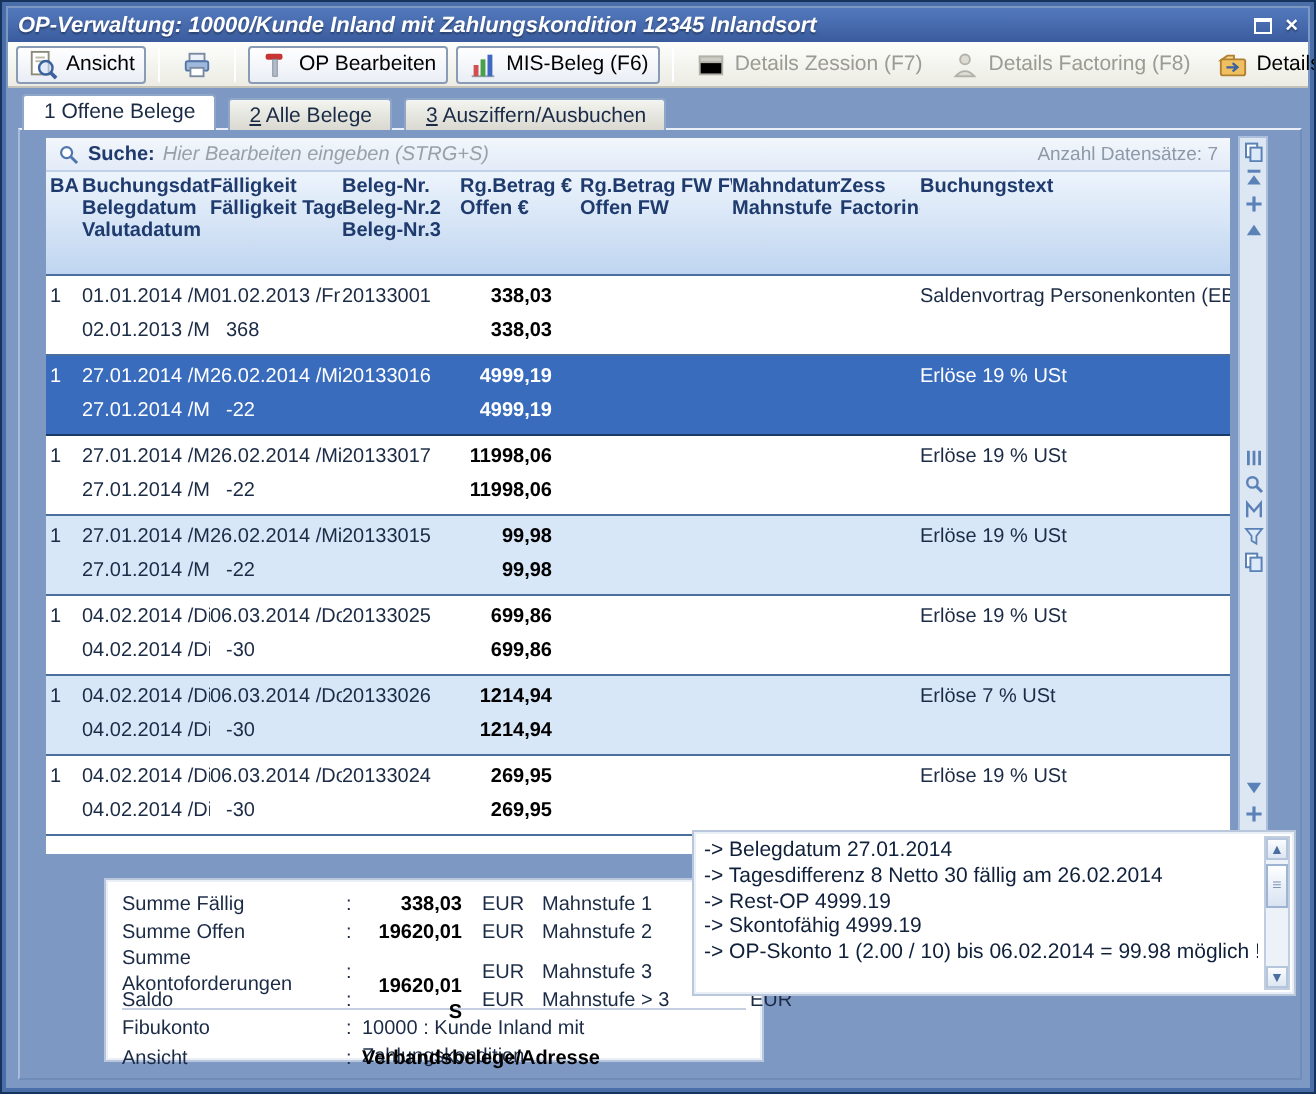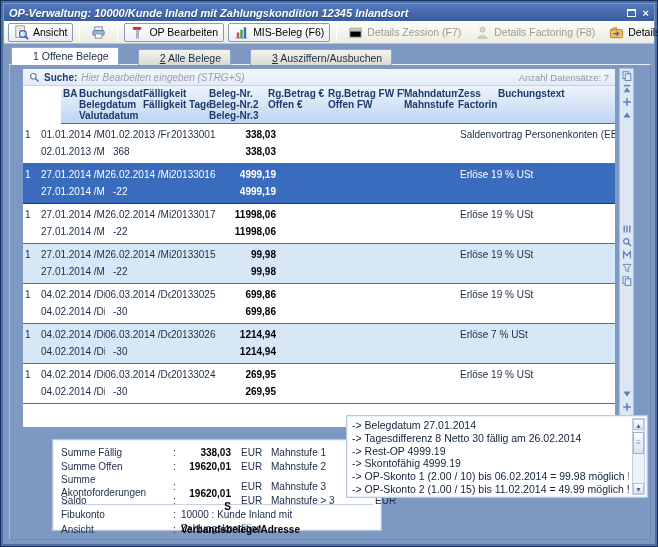--- a/index.html
+++ b/index.html
@@ -36,21 +36,21 @@
     font-size:10.5px; color:#000;
   }
   .tb-btn { display:inline-flex; align-items:center; gap:4px; padding:2px 5px; height:19px; white-space:nowrap; }
   .tb-btn.bordered { border:1px solid #8A9CB5; background:linear-gradient(#FFFFFF,#E9EEF5); border-radius:2px; }
   .tb-btn.disabled { color:#9b9b93; }
   .tb-btn .icon svg { width:15px; height:15px; display:block; }
   .tb-sep { width:1px; height:17px; background:#C0C0B6; border-right:1px solid #FFFFFF; margin:0 2px; }
 
   
   .tabs { position:absolute; left:10px; top:46px; height:18px; display:flex; align-items:flex-end; z-index:3; font-size:10.5px; }
-  .tab { padding:2px 9px 3px 21px; margin-right:19px; border:1px solid #8EA6C8; border-bottom:none;
+  .tab { padding:2px 9px 3px 10px; margin-right:6px; border:1px solid #8EA6C8; border-bottom:none;
          background:linear-gradient(#F4F4F0,#D9D9D1); color:#1b2b45; border-radius:2px 2px 0 0; height:16px; }
   .tab.active { background:#FFFFFF; height:18px; font-weight:normal; position:relative; z-index:4; }
   .tab.inactive::first-letter { text-decoration: underline; }
 
   .content-frame {
     position:absolute; left:8px; top:63px; width:642px; height:476px;
     border-top:1px solid #E8EFF8; border-left:1px solid #A8BCD9;
     border-right:1px solid #6F8CB8; border-bottom:1px solid #6F8CB8;
     background:transparent;
   }
@@ -67,22 +67,22 @@
   .searchrow .icon svg { width:11px; height:11px; display:block; }
   .s-label { font-weight:bold; color:#1F3B6E; }
   .s-ph { font-style:italic; color:#9aa0a8; flex:1; white-space:nowrap; overflow:hidden; }
   .s-count { color:#8d99a8; font-size:9.5px; }
 
   .grid-cols { display:grid; grid-template-columns:16px 64px 66px 59px 60px 76px 54px 40px 1fr; padding-left:2px; }
 
   .ghead {
     background:linear-gradient(#EDF4FC,#BFD5F0);
     border-bottom:1px solid #4A6E9E;
-    padding-top:2px; padding-bottom:2px;
-    font-weight:bold; color:#1F3B6E;margin-left:38px;
+    padding-top:2px; padding-bottom:16px;
+    font-weight:bold; color:#1F3B6E;
   }
   .ghead .hl { height:11px; line-height:11px; white-space:nowrap; overflow:hidden; }
 
   .rows { flex:1; overflow:hidden; background:#fff; }
   .grow { height:40px; border-bottom:1px solid #4A6E9E; padding-top:3px; background:#fff; }
   .grow.alt { background: var(--row-alt, #D7E7F8); }
   .grow.selected { background: var(--selected-row, #3A6CBE); color:#fff; border-bottom-color:#1C3A66; }
   .grow .c { overflow:hidden; }
   .grow .l { height:17px; line-height:15px; white-space:nowrap; }
   .grow .c.amt { text-align:right; padding-right:14px; font-weight:bold; color:#000; }
@@ -663,21 +663,20 @@
     </div>
   </div>
 
   <div class="info-panel">
     <div>
         <div class="iline">-&gt; Belegdatum 27.01.2014</div>
         <div class="iline">-&gt; Tagesdifferenz 8 Netto 30 fällig am 26.02.2014</div>
         <div class="iline">-&gt; Rest-OP 4999.19</div>
         <div class="iline">-&gt; Skontofähig 4999.19</div>
         <div class="iline">-&gt; OP-Skonto 1 (2.00 / 10) bis 06.02.2014 = 99.98 möglich !</div>
-        <div class="iline">-&gt; OP-Skonto 2 (1.00 / 15) bis 11.02.2014 = 49.99 möglich !</div>
       </div>
     <div class="sb">
       <div class="sb-btn">▲</div>
       <div class="sb-track">
         <div class="sb-thumb">≡</div>
       </div>
       <div class="sb-btn">▼</div>
     </div>
   </div>
 

